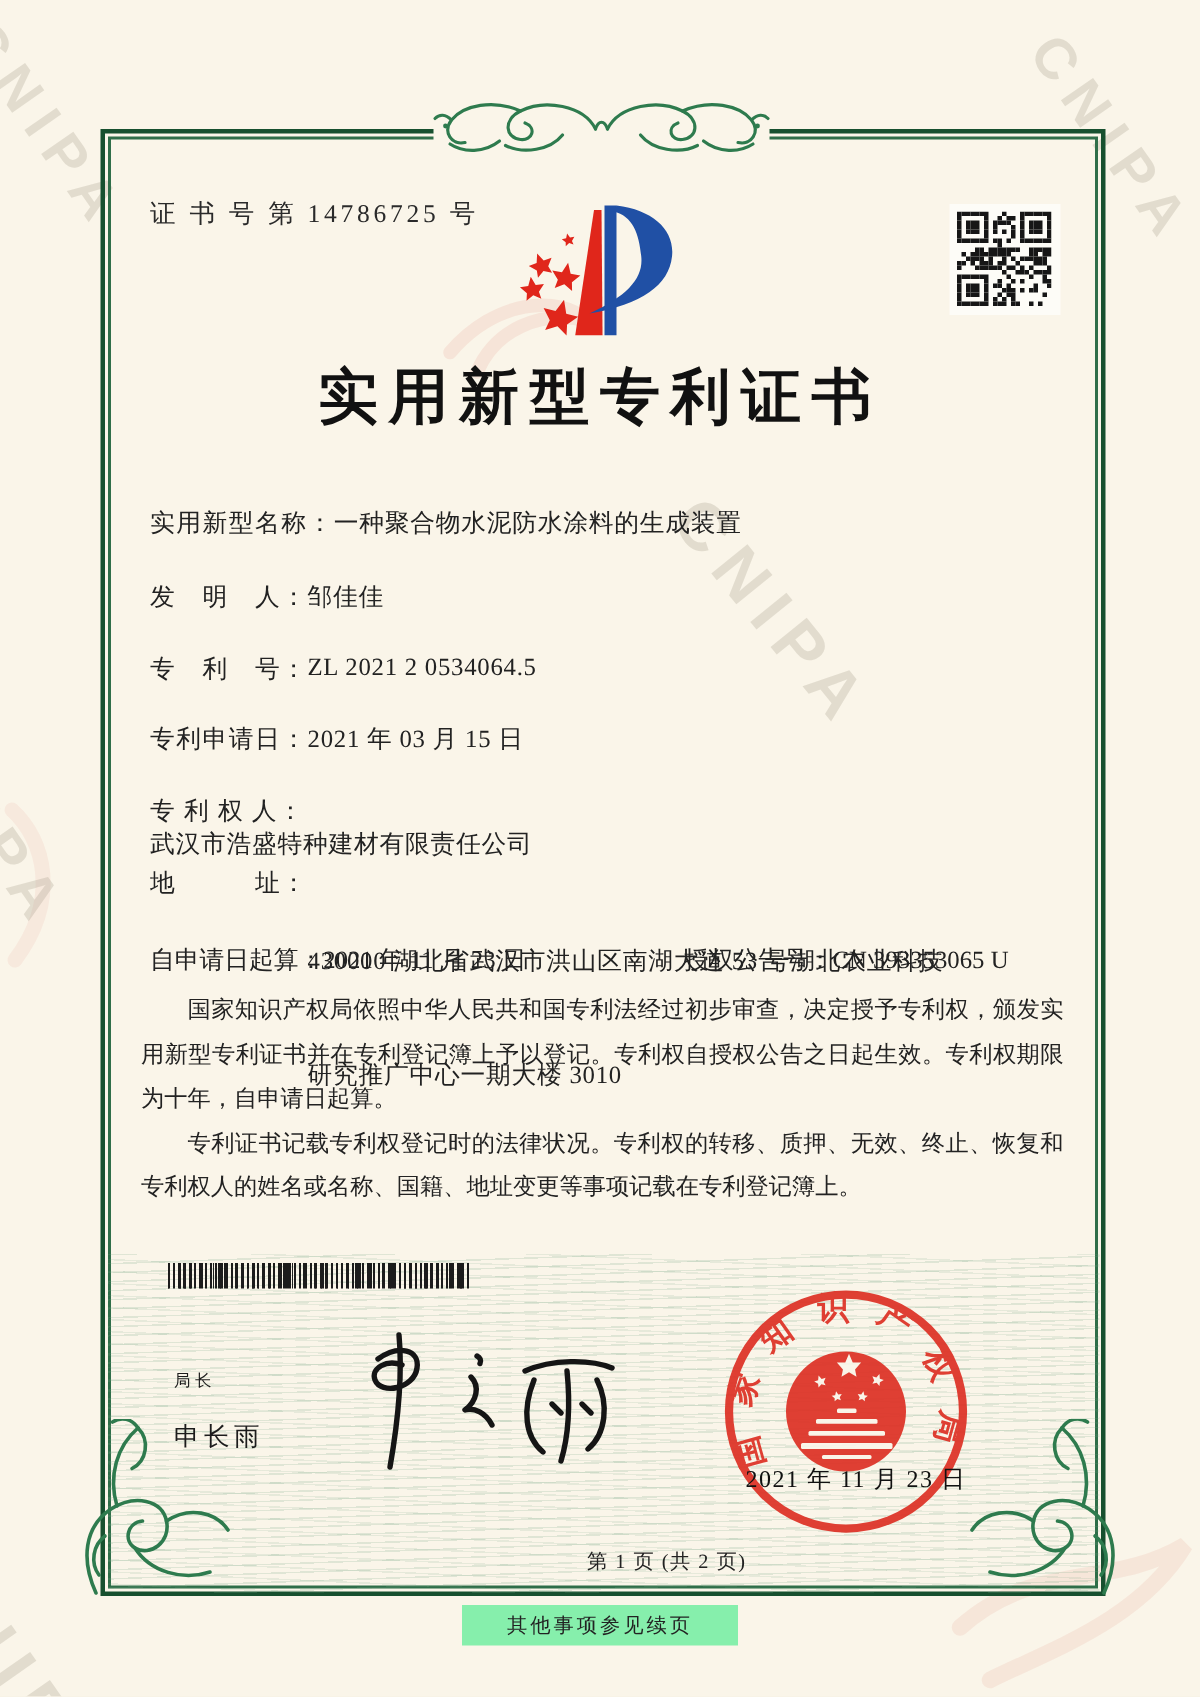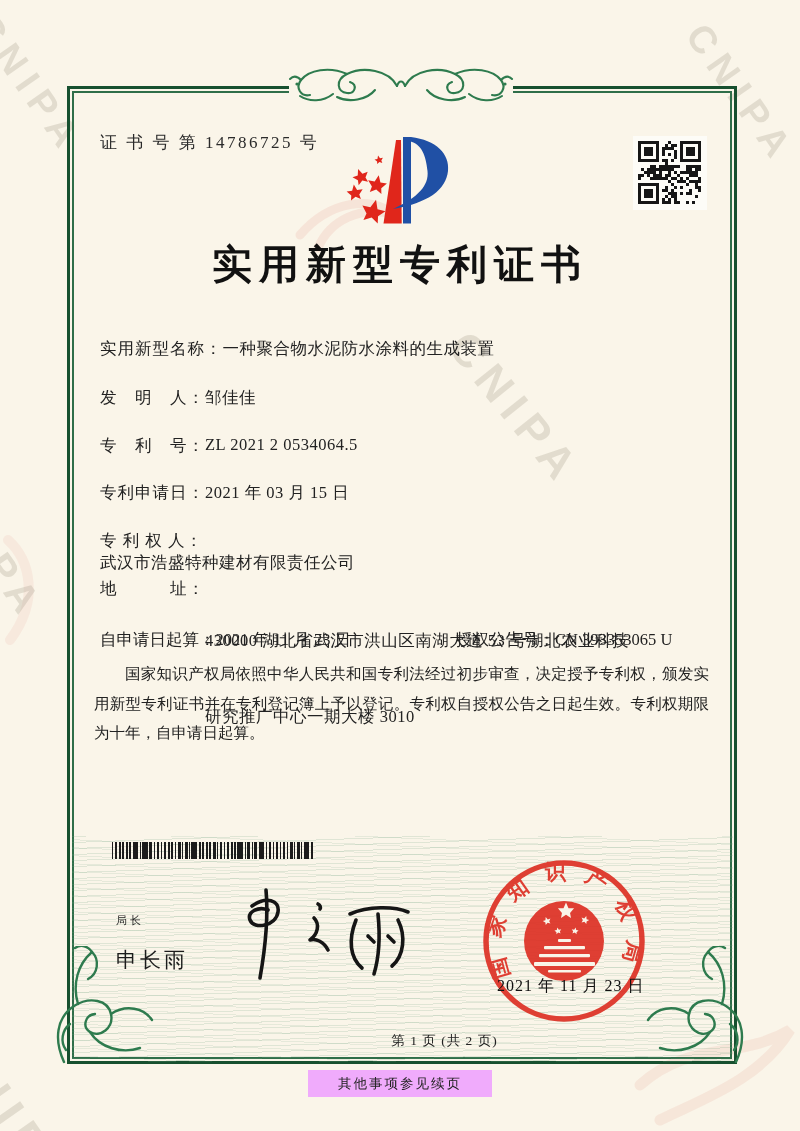--- a/index.html
+++ b/index.html
@@ -48,33 +48,33 @@
 
   .barcode { position:absolute; left:112px; top:842px; width:202px; height:17px; z-index:4;
     background:
       repeating-linear-gradient(90deg,#1c1c1c 0 1.5px,transparent 1.5px 3.5px),
       repeating-linear-gradient(90deg,#1c1c1c 0 1px, transparent 1px 7.5px),
       repeating-linear-gradient(90deg,transparent 0 10px, #1c1c1c 10px 12px, transparent 12px 23px);
   }
 
   .sig-role { position:absolute; left:116px; top:913px; font-size:11px; letter-spacing:3px;
               font-family:"Liberation Sans","DejaVu Sans",sans-serif; color:#1c1c1c; z-index:4; }
-  .sig-name { position:absolute; left:116px; top:946px; font-size:21px; letter-spacing:3px;
+  .sig-name { position:absolute; left:116px; top:946px; font-size:17px; letter-spacing:3px;
               font-family:"Liberation Sans","DejaVu Sans",sans-serif; color:#1c1c1c; z-index:4; }
   .autograph { position:absolute; left:222px; top:884px; z-index:4; }
 
   .seal { position:absolute; left:478px; top:851px; z-index:5; opacity:0.93; }
   .seal-date { position:absolute; left:497px; top:976px; width:160px; font-size:16px;
                letter-spacing:1px; color:#111; z-index:6; white-space:nowrap; }
 
   .pageinfo { position:absolute; left:67px; top:1032px; width:755px; text-align:center;
               font-size:13.5px; color:#222; z-index:4; letter-spacing:1px; }
 
   .notebox { position:absolute; left:308px; top:1070px; width:184px; height:27px;
-             background:#f0abfc; display:flex; align-items:center; justify-content:center;
+             background:#86efac; display:flex; align-items:center; justify-content:center;
              font-size:13.5px; color:#222; letter-spacing:2px; z-index:4; }
 
   .orn { position:absolute; z-index:3; }
   .faint-red { position:absolute; left:0; top:0; z-index:0; }
 </style>
 </head>
 <body>
 
 <div class="page">
 
@@ -414,20 +414,21 @@
     <span>
       <span class="lbl">自申请日起算：</span><span class="val">2021 年 11 月 23 日</span>
     </span>
     <span class="pair2">
       <span class="lbl">授权公告号：</span><span class="val">CN 393353065 U</span>
     </span>
   </div>
 
   <div class="bodytext">
     <p>国家知识产权局依照中华人民共和国专利法经过初步审查，决定授予专利权，颁发实用新型专利证书并在专利登记簿上予以登记。专利权自授权公告之日起生效。专利权期限为十年，自申请日起算。</p>
+    <p>专利证书记载专利权登记时的法律状况。专利权的转移、质押、无效、终止、恢复和专利权人的姓名或名称、国籍、地址变更等事项记载在专利登记簿上。</p>
   </div>
 
   <div class="barcode"></div>
 
   <div class="sig-role">局长</div>
   <div class="sig-name">申长雨</div>
   <svg class="autograph" width="200" height="100" viewBox="0 0 200 100">
     <g stroke="#151515" stroke-width="3.6" fill="none" stroke-linecap="round" stroke-linejoin="round">
       <path d="M30,22 C44,12 58,16 56,28 C54,42 32,46 28,36 C25,28 36,22 46,26"></path>
       <path d="M44,6 C46,28 44,60 38,94"></path>

